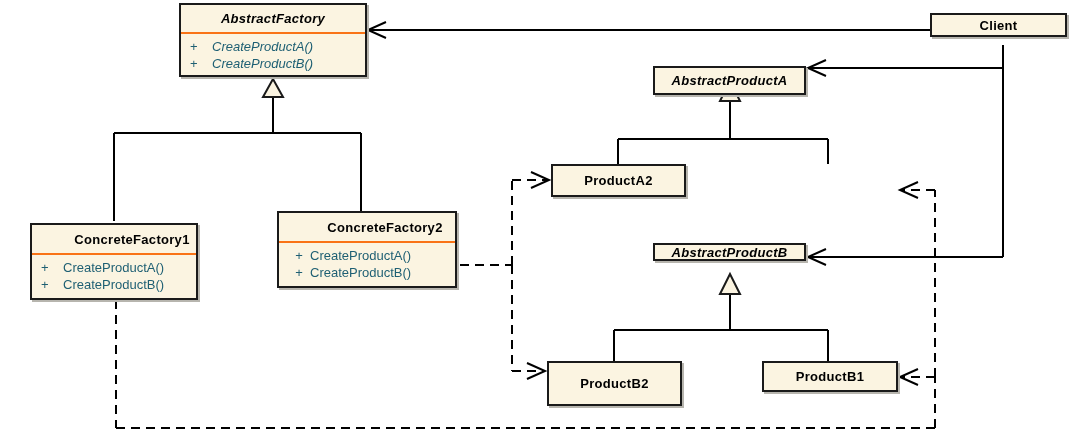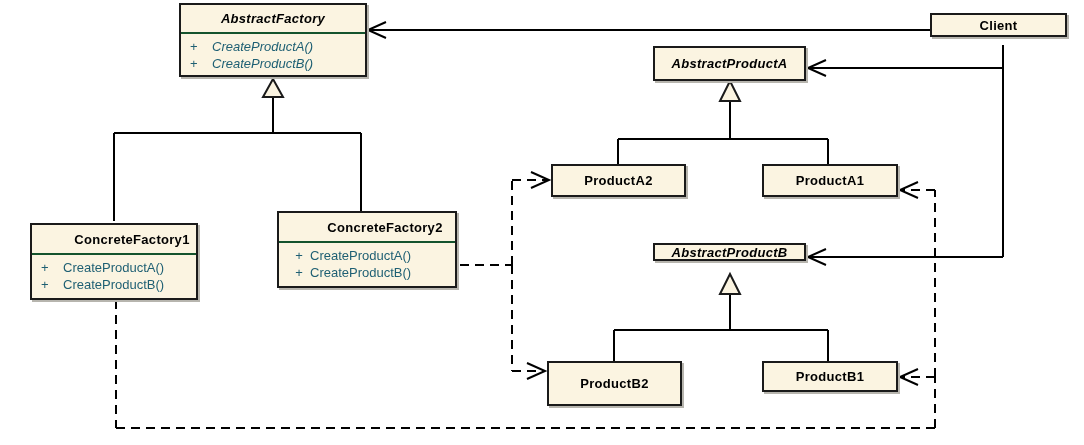--- a/index.html
+++ b/index.html
@@ -26,21 +26,21 @@
   .uml-title {
     display: flex;
     align-items: center;
     justify-content: center;
     height: 27px;
     font-size: 13px;
     font-weight: bold;
     color: #000000;
     letter-spacing: 0.3px;
   }
-  .two-comp .uml-title { border-bottom: 2px solid #14532d; }
+  .two-comp .uml-title { border-bottom: 2px solid #f97316; }
   .cf .uml-title { height: 28px; padding-left: 36px; }
   .abstract .uml-title { font-style: italic; }
   .uml-methods { padding-top: 4px; }
   .m-row {
     display: flex;
     font-size: 13px;
     line-height: 17px;
     color: #1E5F73;
   }
   .m-row .vis {
@@ -131,31 +131,28 @@
         <span class="vis">+</span>
         <span class="sig">CreateProductB()</span>
       </div>
     </div>
   </div>
 
   <div class="uml-box simple" style="left:930px; top:13px; width:137px; height:24px;">
     <span>Client</span>
   </div>
 
-  <div class="uml-box simple abstract" style="left:653px; top:46px; width:153px; height:35px;">
+  <div class="uml-box simple abstract" style="left:653px; top:66px; width:153px; height:29px;">
     <span>AbstractProductA</span>
   </div>
 
   <div class="uml-box simple" style="left:551px; top:164px; width:135px; height:33px;text-align:center;">
     <span>ProductA2</span>
   </div>
 
-  <div class="uml-box simple" style="left:762px; top:164px; width:136px; height:33px;">
-    <span>ProductA1</span>
-  </div>
 
   <div class="uml-box simple abstract" style="left:653px; top:243px; width:153px; height:18px;">
     <span>AbstractProductB</span>
   </div>
 
   <div class="uml-box simple" style="left:547px; top:361px; width:135px; height:45px;">
     <span>ProductB2</span>
   </div>
 
   <div class="uml-box simple" style="left:762px; top:361px; width:136px; height:31px;text-align:center;">

